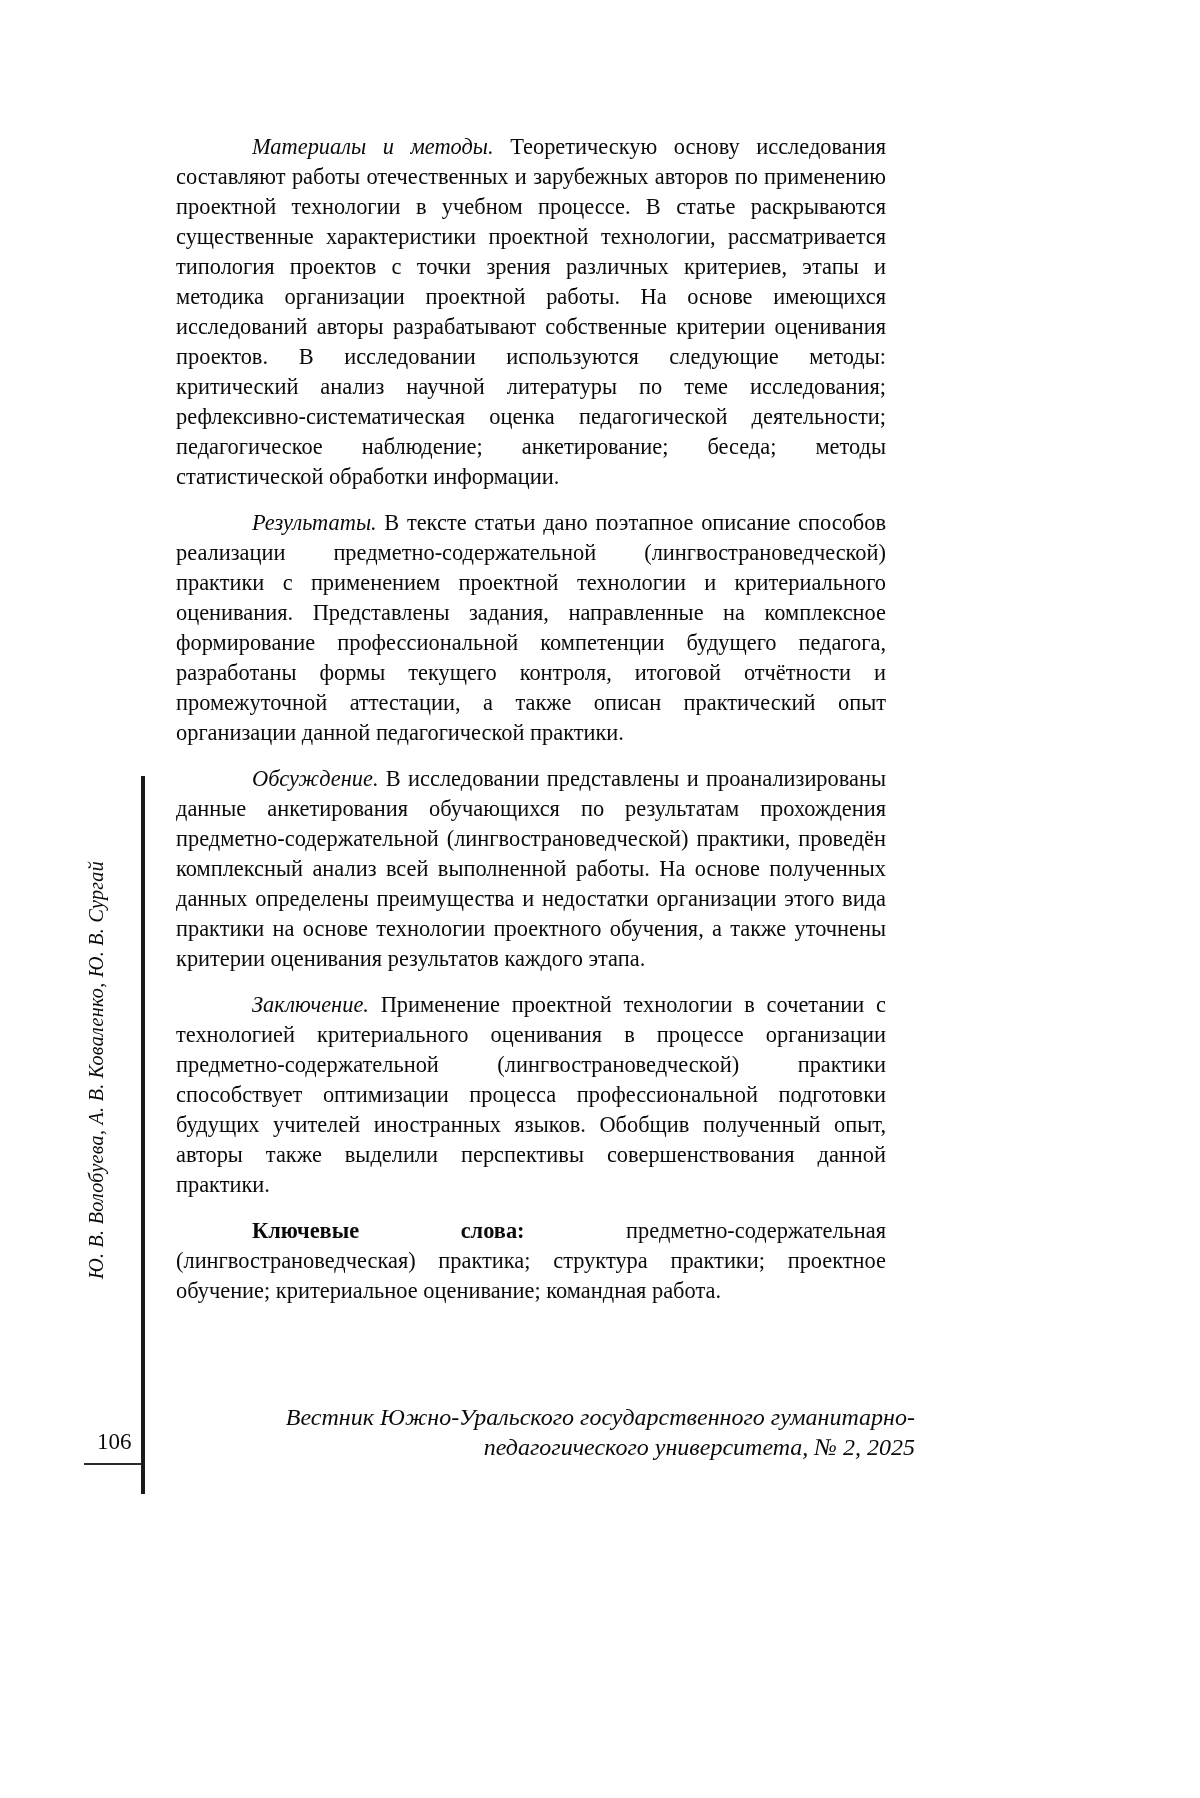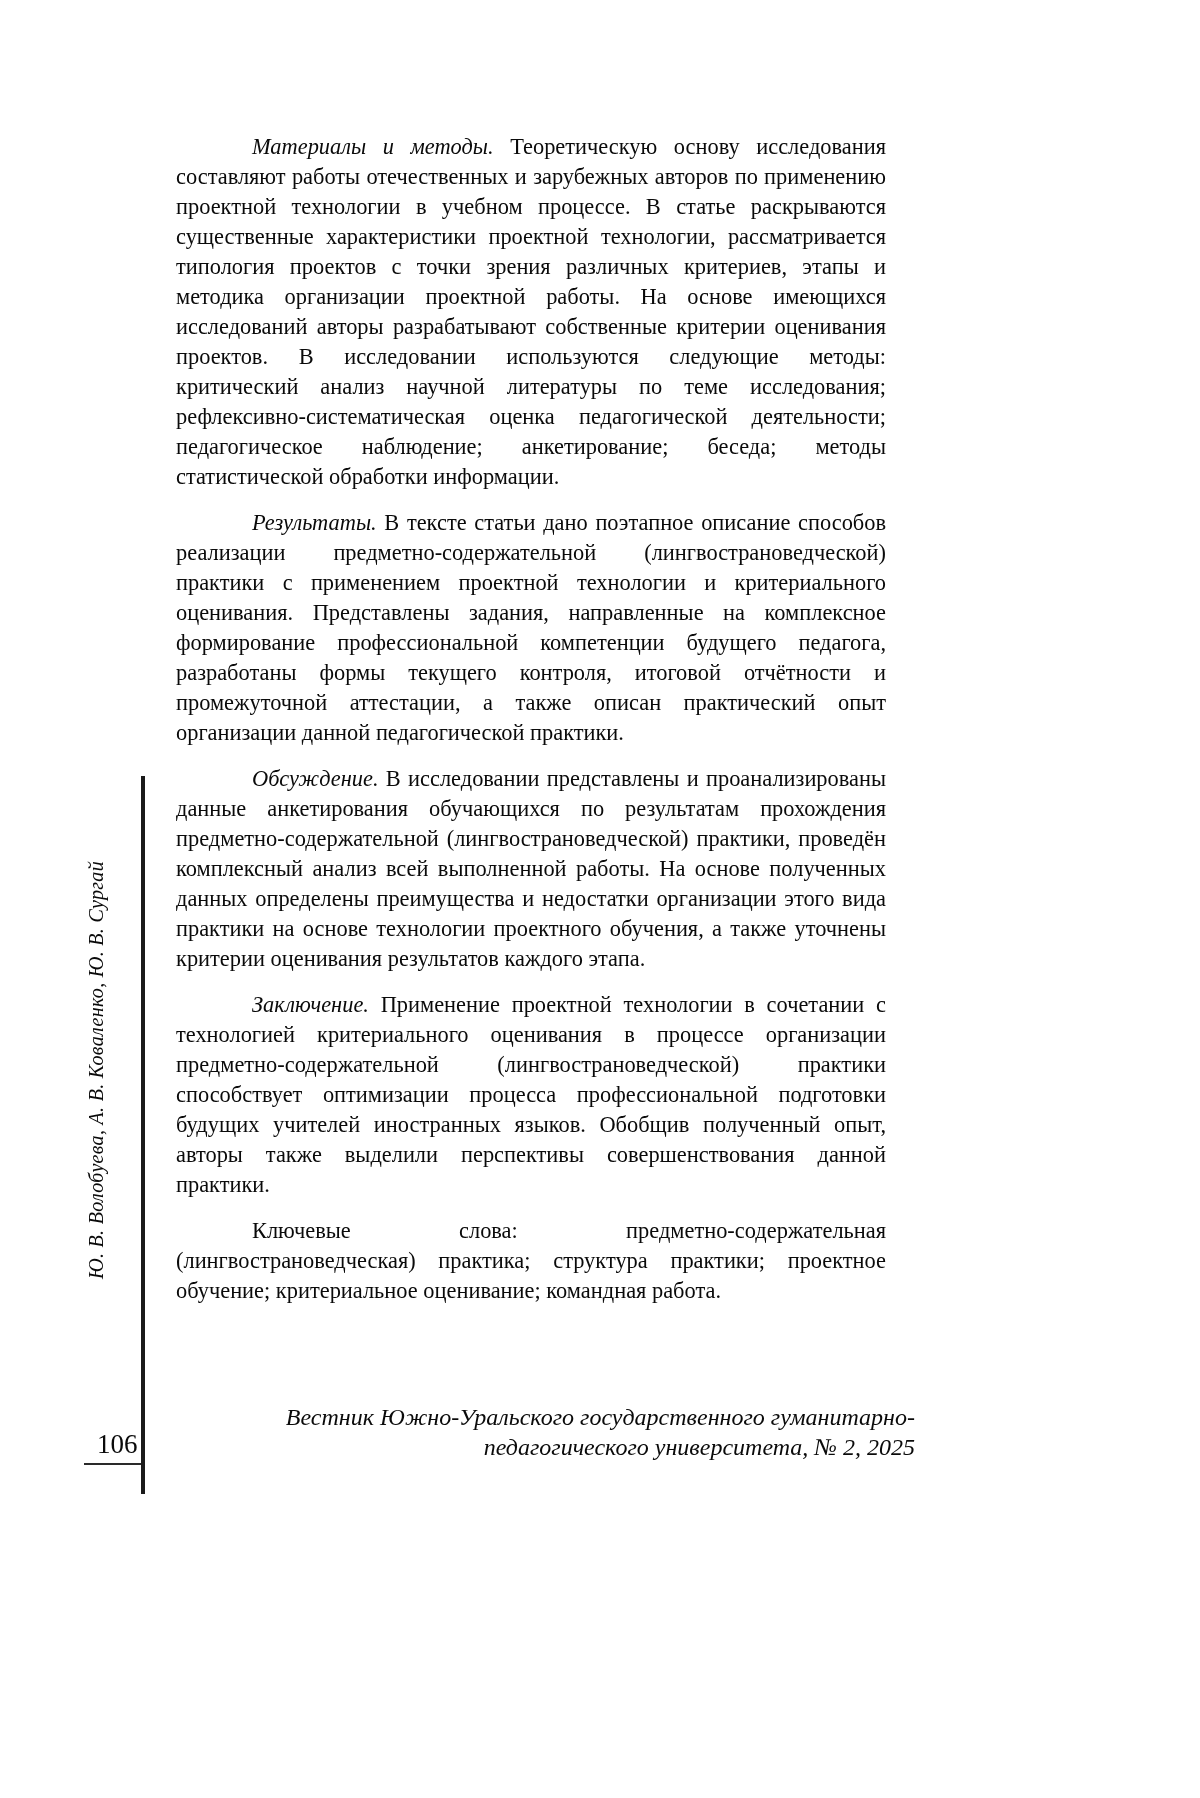--- a/index.html
+++ b/index.html
@@ -26,21 +26,21 @@
     text-align: justify;
   }
   .main-text p {
     margin: 16px;
     text-indent: 76px;
   }
   .lead-italic {
     font-style: italic;
   }
   .lead-bold {
-    font-weight: normal;
+    font-weight: bold;
   }
   .sidebar-authors {
     position: absolute;
     left: 96px;
     top: 1070px;
     transform: translate(-50%, -50%) rotate(-90deg);
     white-space: nowrap;
     font-style: italic;
     font-size: 20px;
     letter-spacing: 0.3px;
@@ -50,21 +50,21 @@
     left: 141px;
     top: 776px;
     width: 4px;
     height: 718px;
     background: #1a1a1a;
   }
   .page-number {
     position: absolute;
     left: 97px;
     top: 1429px;
-    font-size: 27px;
+    font-size: 23px;
   }
   .pn-rule {
     position: absolute;
     left: 84px;
     top: 1463px;
     width: 57px;
     height: 2px;
     background: #2a2a2a;
   }
   .footer-text {

